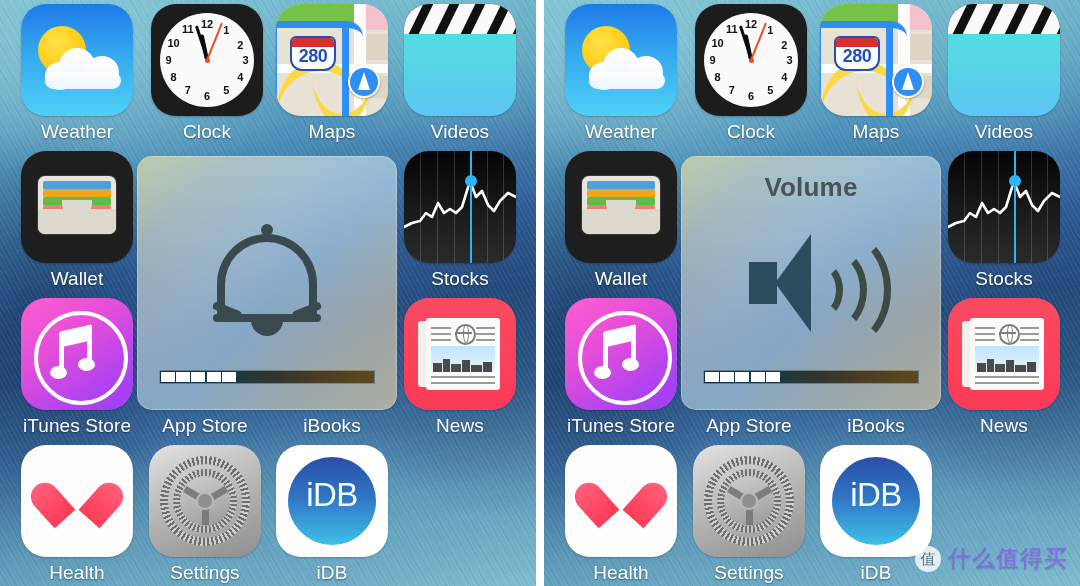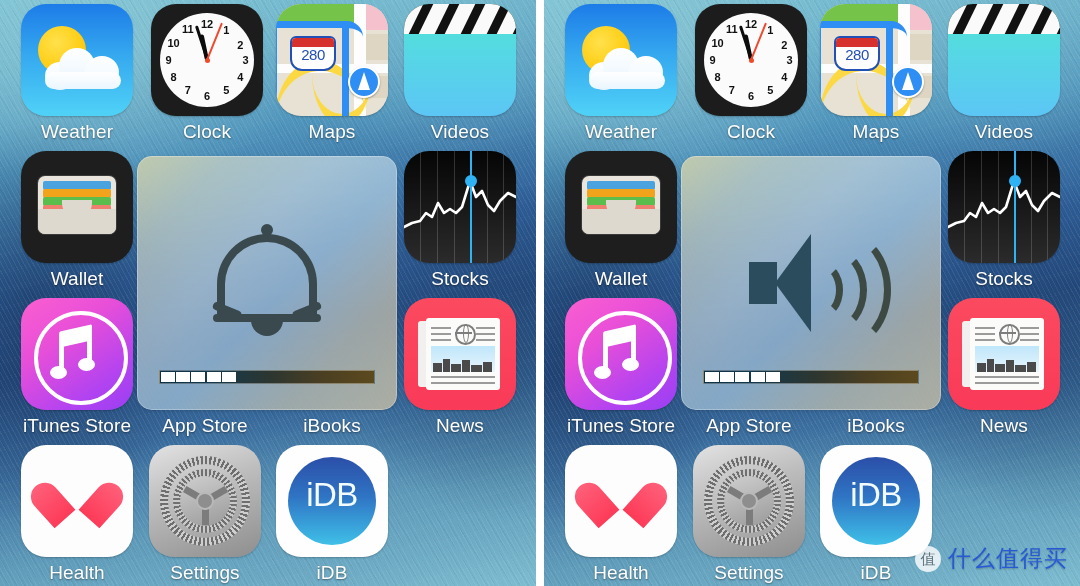--- a/index.html
+++ b/index.html
@@ -152,21 +152,21 @@
   .mp-yellow::after {
     content:""; position:absolute; left: 40px; top: 14px; width: 60px; height: 40px;
     border-bottom: 11px solid #fcd842; border-radius: 50% / 0 0 100% 100%;
   }
   .mp-shield {
     position: absolute; left: 14px; top: 32px; width: 42px; height: 31px;
     background: #fdfdfd; border: 2px solid #2250b5; border-radius: 6px 6px 12px 12px;
     overflow: hidden;
   }
   .mp-shield .top { position: absolute; left: 0; top: 0; width: 100%; height: 9px; background: #d7312e; }
-  .mp-shield .num { position: absolute; left: 0; top: 8px; width: 100%; text-align: center; font-size: 15px; font-weight: normal; color: #2250b5; letter-spacing: -0.5px; }
+  .mp-shield .num { position: absolute; left: 0; top: 8px; width: 100%; text-align: center; font-size: 18px; font-weight: bold; color: #2250b5; letter-spacing: -0.5px; }
   .mp-pin {
     position: absolute; left: 72px; top: 62px; width: 28px; height: 28px; border-radius: 50%;
     background: #2f8ef4; border: 2px solid #fff; box-shadow: 0 1px 2px rgba(0,0,0,0.3);
   }
   .mp-pin::before {
     content: ""; position: absolute; left: 50%; top: 4px; margin-left: -6px;
     border-left: 6px solid transparent; border-right: 6px solid transparent; border-bottom: 18px solid #fff;
   }
 
   
@@ -387,21 +387,21 @@
     opacity: 0.88;
   }
   .wm-badge {
     width: 26px; height: 26px; border-radius: 50%;
     background: rgba(255,255,255,0.92);
     color: #5b6a72;
     font-size: 15px; line-height: 26px; text-align: center;
     font-family: "DejaVu Sans", sans-serif;
   }
   .wm-text {
-    color: #1d4ed8;
+    color: #8b5cf6;
     font-size: 23px;
     font-family: "DejaVu Sans", sans-serif;
     text-shadow: 0 1px 2px rgba(0,0,0,0.3);
     letter-spacing: 1px;
   }
 </style>
 </head>
 <body>
 
 <div class="stage">
@@ -799,20 +799,21 @@
       <div class="cell" style="left:265px; top:445px;">
         <div class="icon ic-idb">
           <span class="idb-circle"></span>
           <span class="idb-text">iDB</span>
         </div>
         <div class="label">iDB</div>
       </div>
     </div>
 
     <div class="hud">
+      <div class="hud-title">Volume</div>
       <div class="hud-art">
         <div class="speaker">
           <span class="box"></span>
           <span class="cone"></span>
           <span class="wave w1"></span>
           <span class="wave w2"></span>
           <span class="wave w3"></span>
         </div>
       </div>
       <div class="hud-bar">

